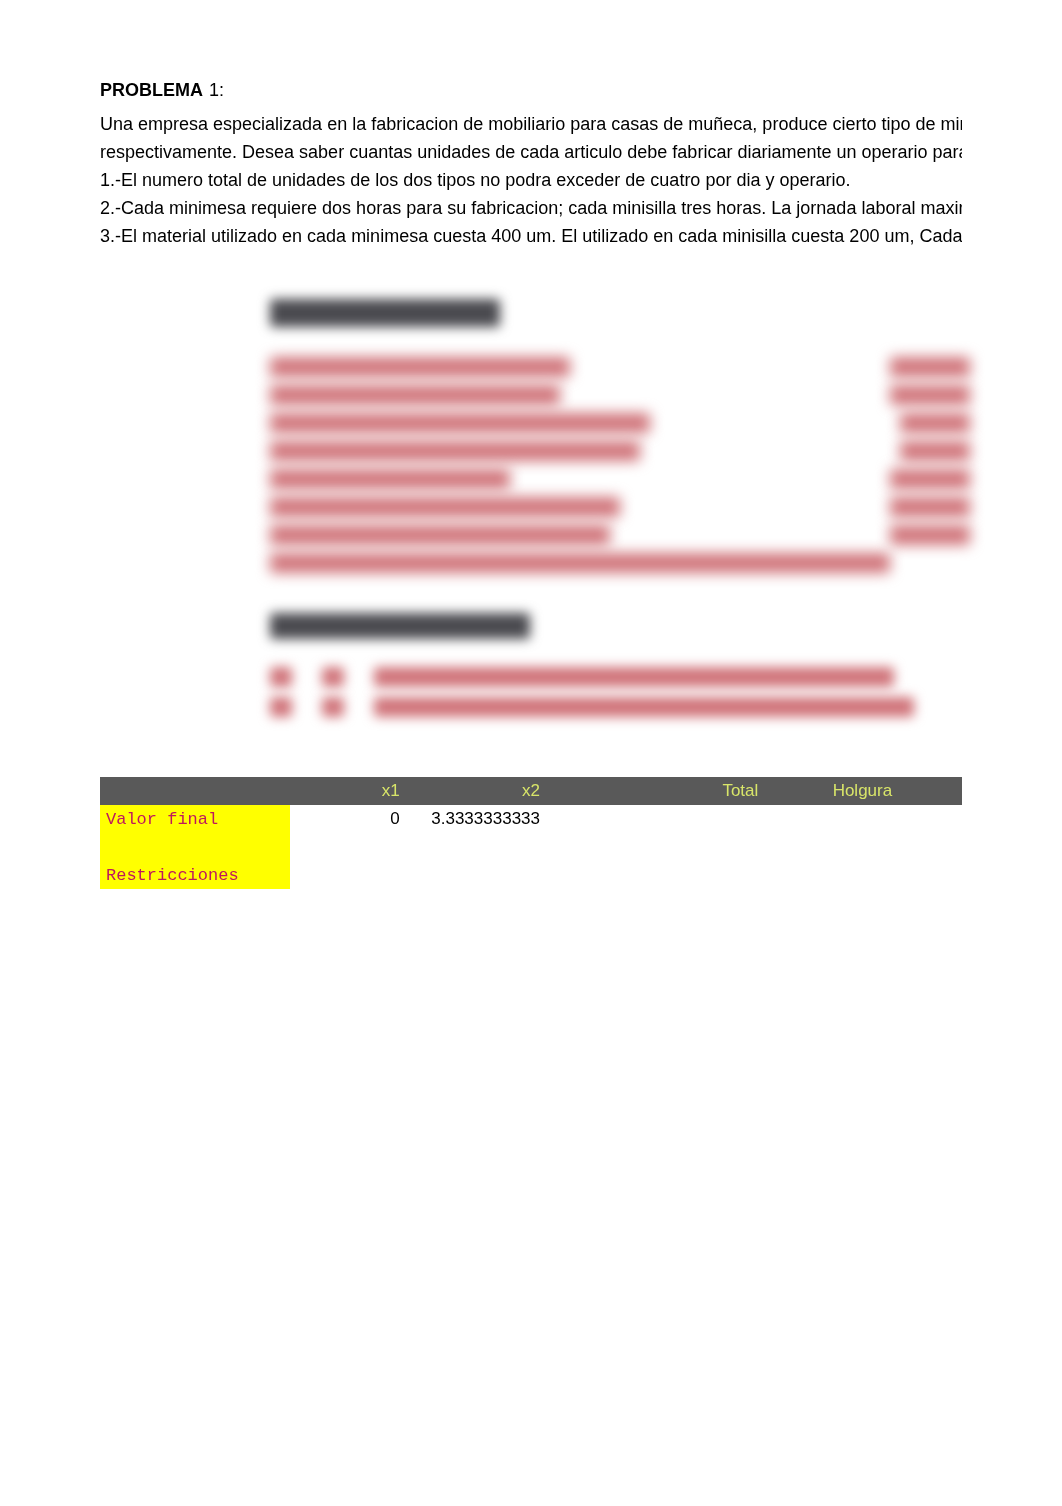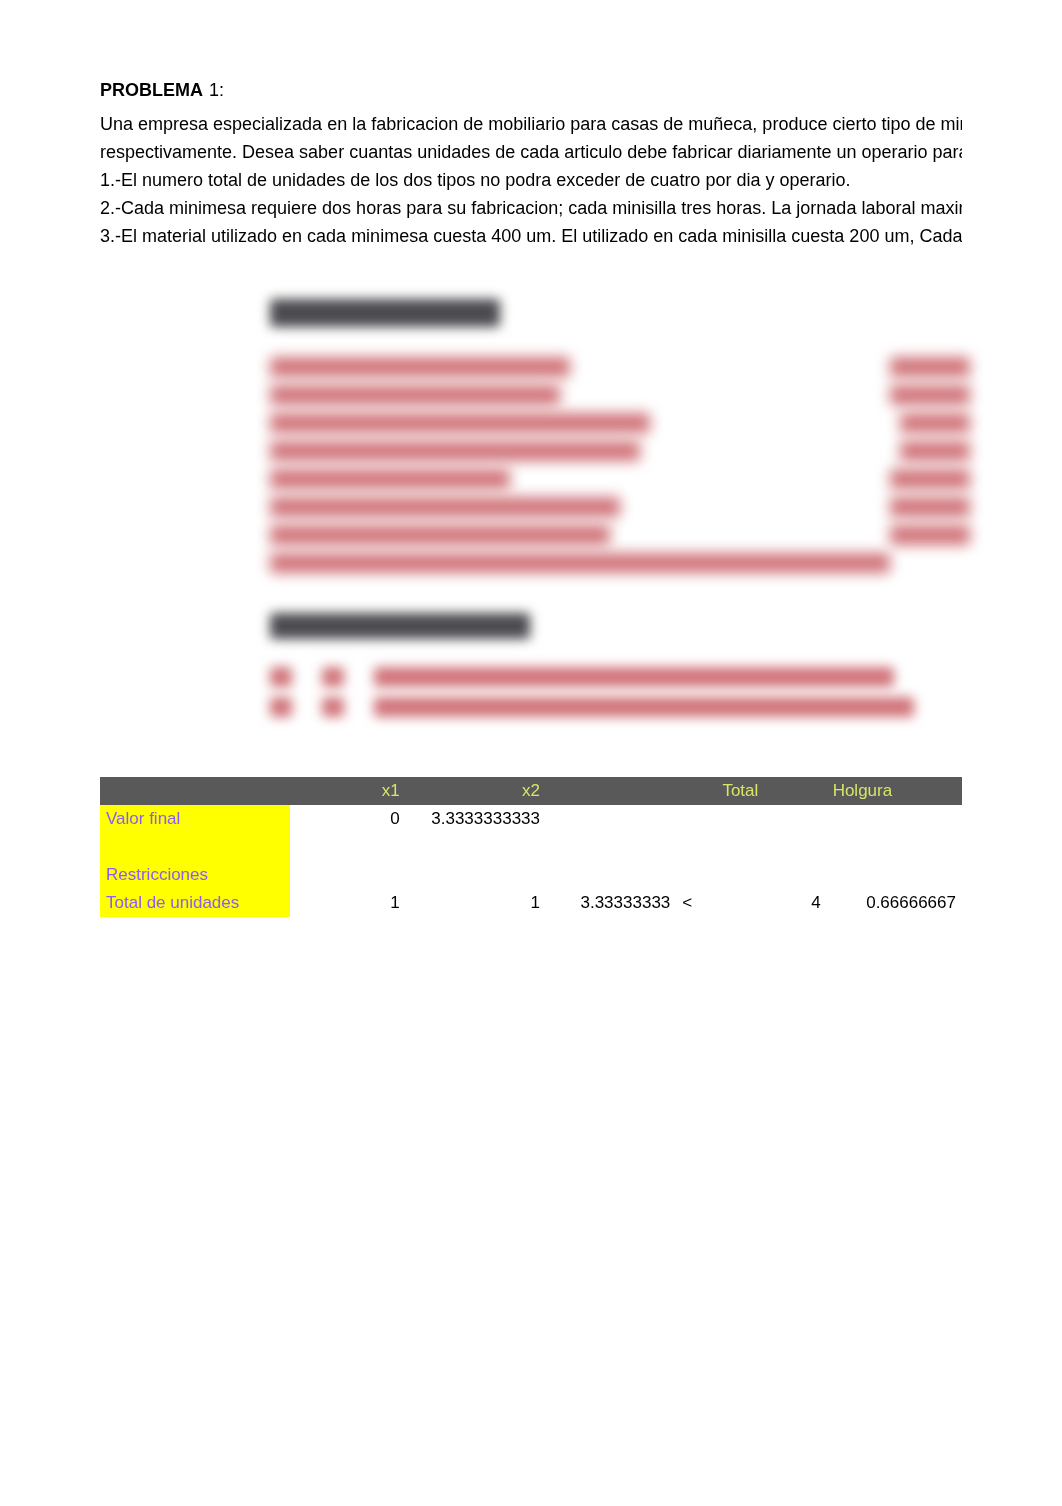--- a/index.html
+++ b/index.html
@@ -81,22 +81,23 @@
       height: 28px;
       vertical-align: middle;
     }
     .hdr-dark {
       background: #595959;
       color: #d8e569;
       font-weight: 400;
     }
     .lbl-yellow {
       background: #ffff00;
-      color: #8b5cf6;
+      color: #be185d;
       font-weight: 400;
+      font-family: Liberation Mono, monospace;
     }
     .num { text-align: right; }
     .op { text-align: left; padding-left: 2px;}
   </style>
 </head>
 <body>
 
 <div class="heading-row">
   <span class="heading-bold">PROBLEMA</span>
   <span class="heading-num">1:</span>
@@ -202,24 +203,15 @@
     </tr>
     <tr>
       <td class="lbl-yellow">Restricciones</td>
       <td></td>
           <td></td>
           <td></td>
           <td></td>
           <td></td>
           <td></td>
     </tr>
-    <tr>
-      <td class="lbl-yellow">Total de unidades</td>
-      <td class="num">1</td>
-      <td class="num">1</td>
-      <td class="num">3.33333333</td>
-      <td class="op">&lt;</td>
-      <td class="num">4</td>
-      <td class="num">0.66666667</td>
-    </tr>
   </tbody>
     </table>
 </div>
 
 </body></html>

